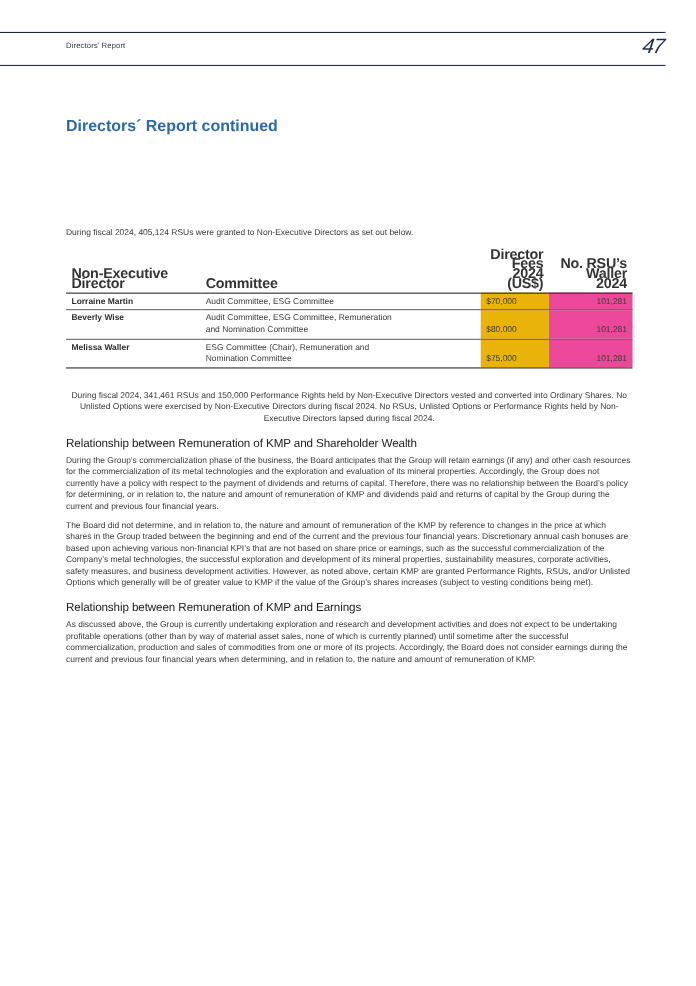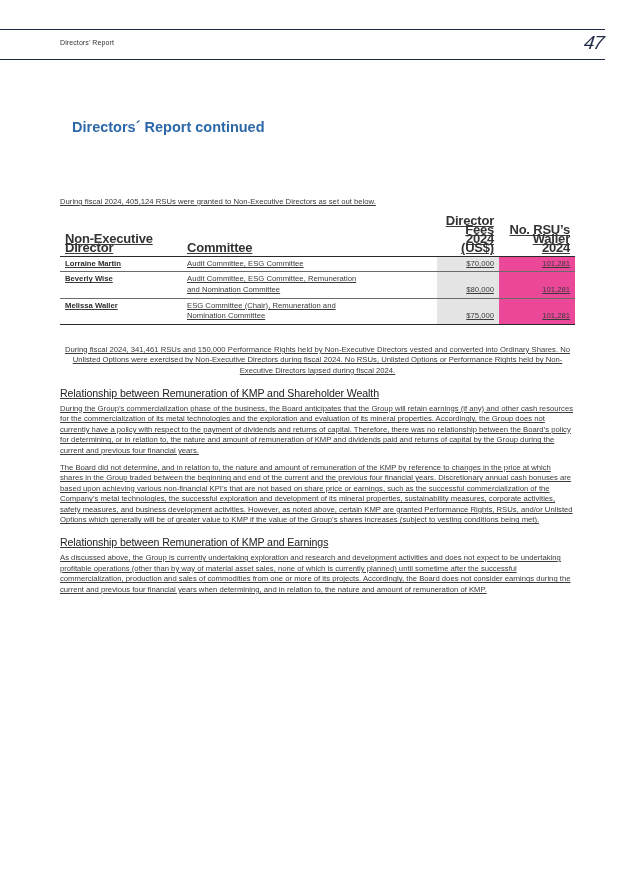--- a/index.html
+++ b/index.html
@@ -17,53 +17,53 @@
     }
     .page-num {
       position: absolute; right: 30px; top: 32px;
       font-size: 19px; font-style: italic; color: #1f2a44; letter-spacing: -1px;
       transform: skewX(-8deg);
     }
     .title {
       position: absolute; left: 60px; top: 107px;
       font-size: 14.5px; font-weight: bold; color: #2d68a8;
     }
-    .content { position: absolute; left: 60px; top: 197px; width: 515px; text-decoration: underline; }
+    .content { position: absolute; left: 60px; top: 207px; width: 515px; }
     p { margin: 0; font-size: 7.7px; line-height: 10.6px; color: #3a3a3a; }
     .intro { margin-bottom: 8px; }
     table { width: 515px; border-collapse: collapse; font-size: 7.7px; }
     th {
       font-weight: bold; color: #333; text-align: left; vertical-align: bottom;
       padding: 0 5px 3px 5px; line-height: 9.3px; font-size: 13px; letter-spacing: -0.2px;
     }
     th.num { text-align: right; }
     thead tr { border-bottom: 1px solid #2a2a2a; }
     tbody tr { border-bottom: 1px solid #6a6a6a; }
     tbody tr:last-child { border-bottom: 1px solid #2a2a2a; }
     td { padding: 2px 5px 2px 5px; vertical-align: top; line-height: 10.6px; color: #3a3a3a; }
     td.name { font-weight: bold; color: #2e2e2e; width: 112px; }
     td.com { width: 245px; }
-    td.fee { background: #e5e5e5; text-align: right; vertical-align: bottom; width: 52px; }
+    td.fee { background: #eab308; text-align: left; vertical-align: bottom; width: 52px; }
     td.rsu { background: #ec4899; text-align: right; vertical-align: bottom; }
     .after-table { margin-top: 20px; text-align: center; }
     h2 {
       margin: 10px 0 5px 0; font-size: 10.6px; font-weight: normal; color: #222;
       letter-spacing: -0.1px;
     }
     .gap { margin-top: 6px; }
   </style>
 </head>
 <body>
 
 <div class="hdr-line hdr-top"></div>
 <div class="hdr-label">Directors’ Report</div>
 <div class="page-num">47</div>
 <div class="hdr-line hdr-bot"></div>
 
-<h1 class="title" style="margin:12px;">Directors´ Report continued</h1>
+<h1 class="title" style="margin:0;">Directors´ Report continued</h1>
 
 <div class="content">
   <p class="intro">During fiscal 2024, 405,124 RSUs were granted to Non-Executive Directors as set out below.</p>
 
   <table>
     <thead>
       <tr>
         <th>Non-Executive Director</th>
         <th>Committee</th>
         <th class="num">

